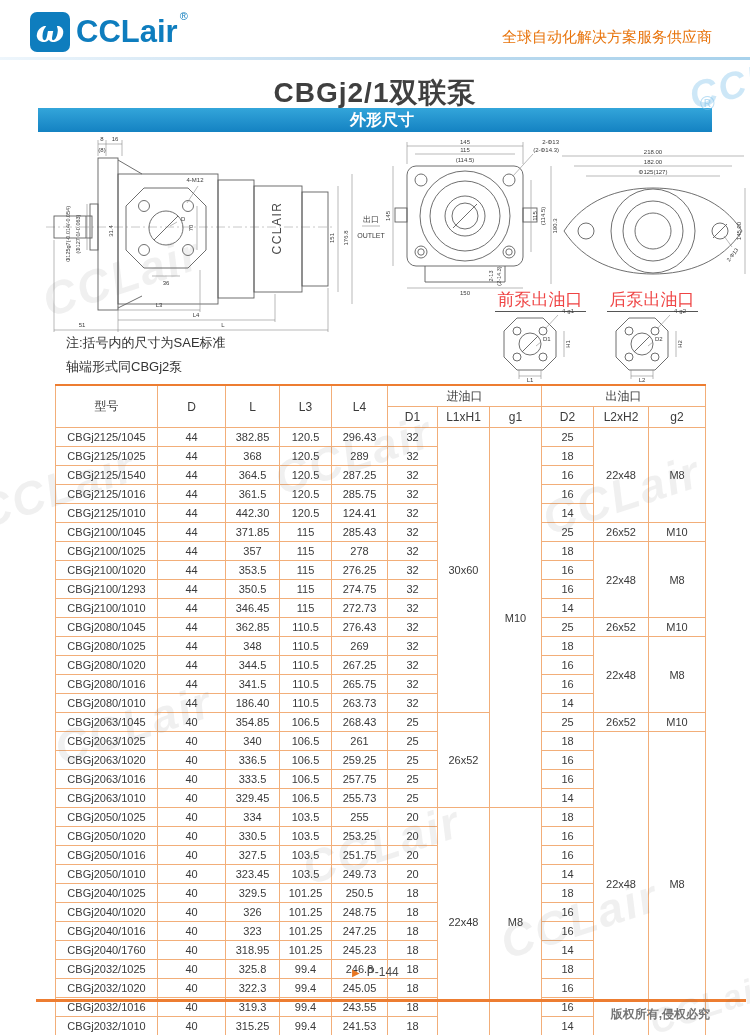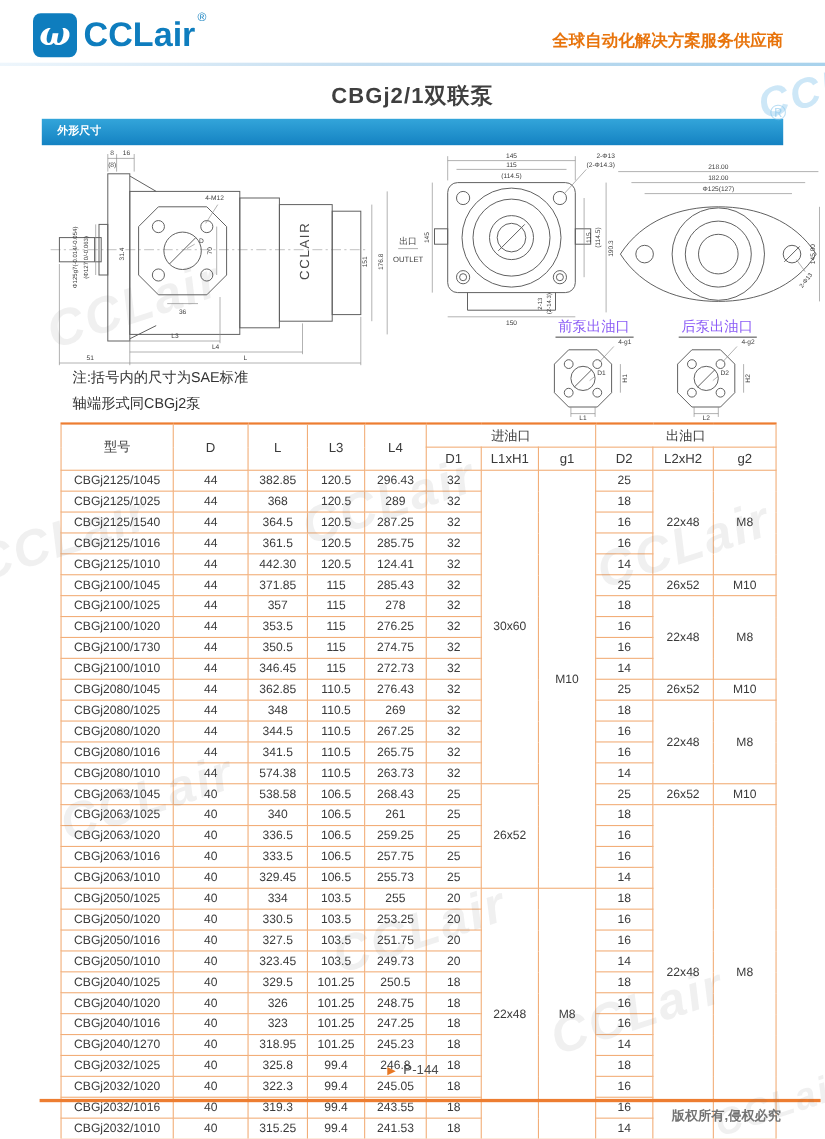--- a/index.html
+++ b/index.html
@@ -7,42 +7,42 @@
        font-family:"Liberation Sans","DejaVu Sans",sans-serif;color:#333;}
   .page{position:absolute;inset:0;background:#fff;}
 
   
   .hd-logo{position:absolute;top:12px;left:30px;display:flex;align-items:flex-start;}
   .logo-mark{width:40px;height:40px;background:#0e7dbe;border-radius:7px;color:#fff;
              display:flex;align-items:center;justify-content:center;
              font-family:"DejaVu Serif",serif;font-style:italic;font-weight:bold;font-size:30px;line-height:1;}
   .logo-text{color:#0e7dbe;font-size:31px;font-weight:bold;margin-left:6px;letter-spacing:0;line-height:40px;}
   .logo-reg{color:#0e7dbe;font-size:11px;margin-left:2px;margin-top:-2px;}
-  .tagline{position:absolute;top:28px;right:38px;color:#e8740c;font-size:15px;font-weight:bold;}
+  .tagline{position:absolute;top:28px;right:38px;color:#e8740c;font-size:15px;font-weight:normal;}
   .header-rule{position:absolute;top:57px;left:0;right:0;height:3px;
                background:linear-gradient(to right,#eef6fc 0%,#c3ddf0 45%,#a8d2ec 100%);}
 
   .doc-title{position:absolute;top:74px;left:0;width:100%;text-align:center;margin:0;
-             font-size:20px;font-weight:bold;color:#3f3f3f;letter-spacing:1px;}
+             font-size:28px;font-weight:bold;color:#3f3f3f;letter-spacing:1px;}
 
   .section-bar{position:absolute;top:108px;left:38px;right:38px;height:24px;box-sizing:border-box;
                background:linear-gradient(180deg,#33a5da 0%,#1482c2 100%);
-               color:#fff;font-size:10px;font-weight:bold;line-height:24px;padding-left:14px;}
+               color:#fff;font-size:16px;font-weight:bold;line-height:24px;padding-left:14px;text-align:center;}
 
   
   svg.draw{position:absolute;overflow:visible;}
   svg .s{stroke:#5f5f5f;stroke-width:0.9;fill:none;}
   svg .d{stroke:#8a8a8a;stroke-width:0.6;fill:none;}
   svg .cl{stroke:#9a9a9a;stroke-width:0.55;fill:none;stroke-dasharray:9 3 2 3;}
   svg text{font-size:7px;fill:#3b3b3b;stroke:none;font-family:"Liberation Sans","DejaVu Sans",sans-serif;}
   svg text.t6{font-size:6px;} svg text.t55{font-size:5.5px;} svg text.t8{font-size:8px;}
   svg text.brandtxt{font-size:12px;letter-spacing:1.5px;fill:#4a4a4a;}
 
   .note-line{position:absolute;left:66px;font-size:13px;color:#333;}
-  .port-label{position:absolute;width:140px;text-align:center;font-size:13px;color:#8b5cf6;}
+  .port-label{position:absolute;width:140px;text-align:center;font-size:17px;color:#ef4444;}
   .port-label span{border-bottom:1px solid #555;padding:0 3px 2px;}
 
   
   table.dim{position:absolute;top:384px;left:55px;width:650px;border-collapse:collapse;table-layout:fixed;}
   table.dim th,table.dim td{border:1px solid #f2ae79;text-align:center;color:#3a3a3a;
        white-space:nowrap;overflow:hidden;padding:0;}
   table.dim th{font-size:12px;font-weight:normal;height:20px;}
   table.dim td{font-size:11px;height:18px;}
   table.dim thead tr:first-child th{border-top:2px solid #ed7d31;}
 
@@ -375,21 +375,21 @@
         <tr>
           <td>CBGj2100/1020</td>
           <td>44</td>
           <td>353.5</td>
           <td>115</td>
           <td>276.25</td>
           <td>32</td>
           <td>16</td>
         </tr>
         <tr>
-          <td>CBGj2100/1730</td>
+          <td>CBGj2100/1293</td>
           <td>44</td>
           <td>350.5</td>
           <td>115</td>
           <td>274.75</td>
           <td>32</td>
           <td>16</td>
         </tr>
         <tr>
           <td>CBGj2100/1010</td>
           <td>44</td>
@@ -435,30 +435,30 @@
           <td>44</td>
           <td>341.5</td>
           <td>110.5</td>
           <td>265.75</td>
           <td>32</td>
           <td>16</td>
         </tr>
         <tr>
           <td>CBGj2080/1010</td>
           <td>44</td>
-          <td>574.38</td>
+          <td>186.40</td>
           <td>110.5</td>
           <td>263.73</td>
           <td>32</td>
           <td>14</td>
         </tr>
         <tr>
           <td>CBGj2063/1045</td>
           <td>40</td>
-          <td>538.58</td>
+          <td>354.85</td>
           <td>106.5</td>
           <td>268.43</td>
           <td>25</td>
           <td rowspan="5">26x52</td>
           <td>25</td>
           <td rowspan="1">26x52</td>
           <td rowspan="1">M10</td>
         </tr>
         <tr>
           <td>CBGj2063/1025</td>
@@ -557,21 +557,21 @@
         <tr>
           <td>CBGj2040/1016</td>
           <td>40</td>
           <td>323</td>
           <td>101.25</td>
           <td>247.25</td>
           <td>18</td>
           <td>16</td>
         </tr>
         <tr>
-          <td>CBGj2040/1270</td>
+          <td>CBGj2040/1760</td>
           <td>40</td>
           <td>318.95</td>
           <td>101.25</td>
           <td>245.23</td>
           <td>18</td>
           <td>14</td>
         </tr>
         <tr>
           <td>CBGj2032/1025</td>
           <td>40</td>

